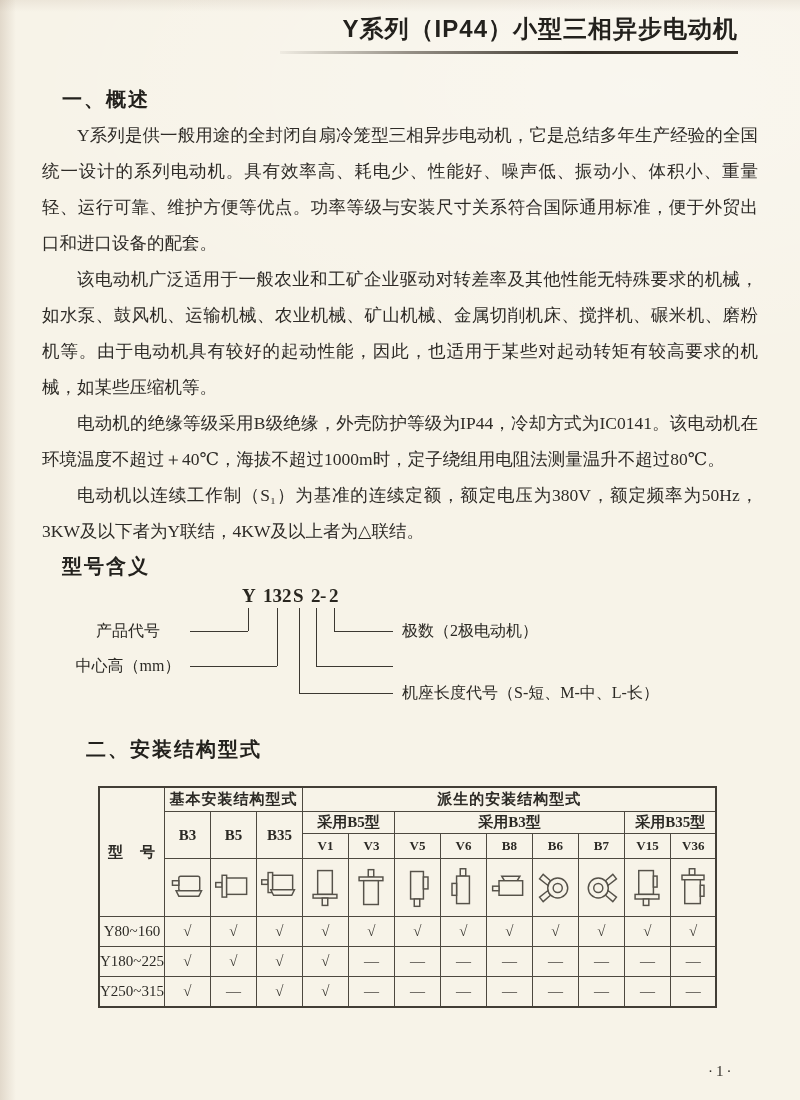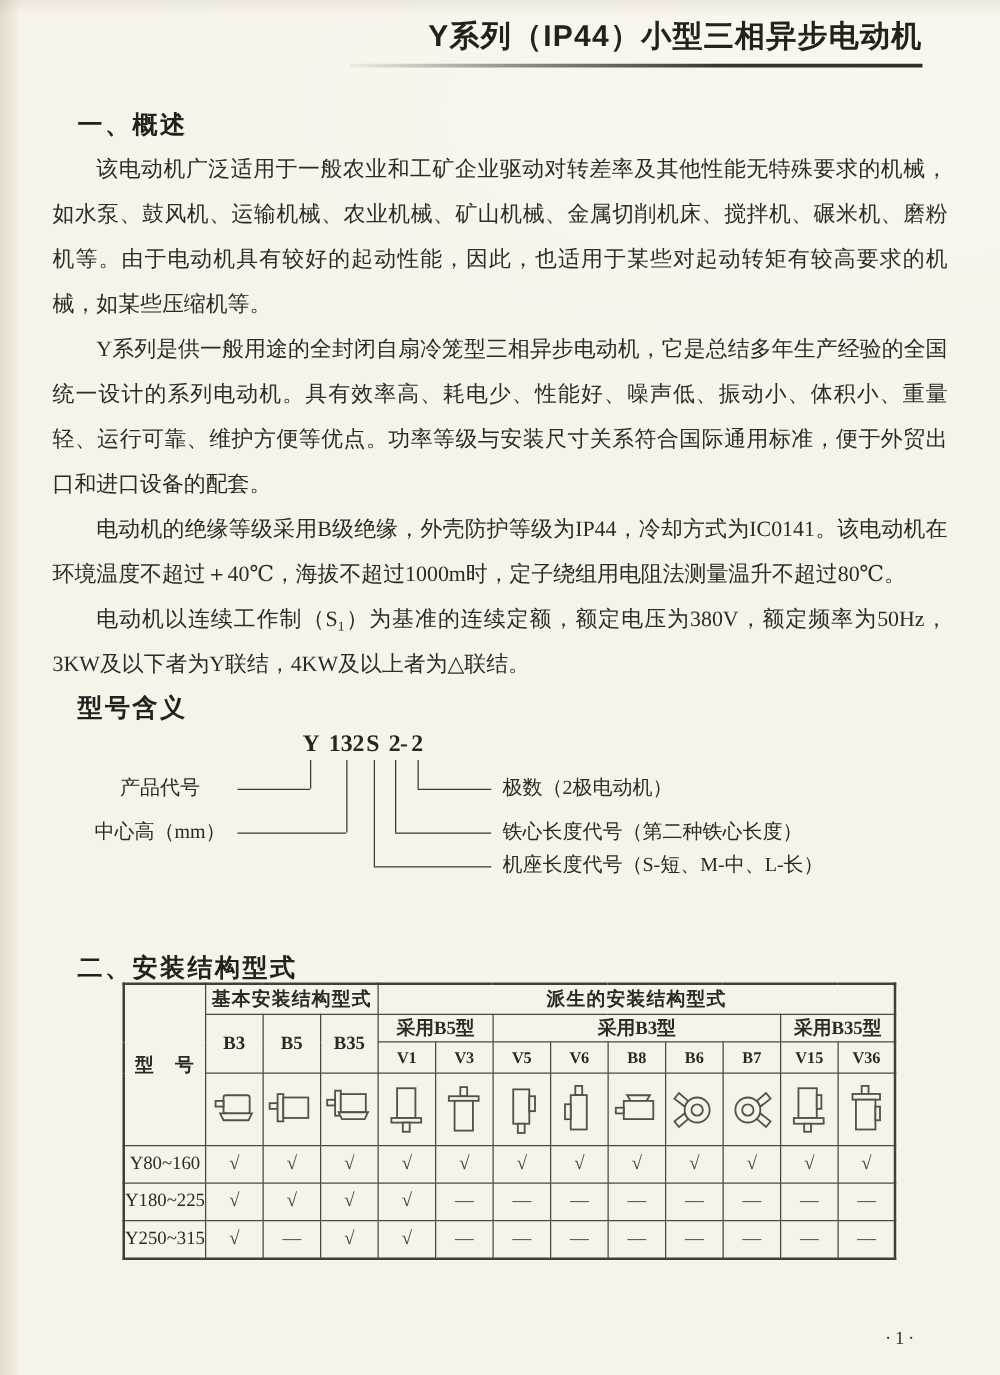--- a/index.html
+++ b/index.html
@@ -24,21 +24,21 @@
     background:linear-gradient(to right, rgba(70,62,52,0.05), rgba(70,62,52,0.55) 28%, #39332b 65%, #332d26);
   }
   .sec-heading {
     position:absolute; left:62px;
     font-family:"Liberation Sans","DejaVu Sans",sans-serif;
     font-weight:bold; font-size:20px; letter-spacing:2px; color:#23211d;
     white-space:nowrap;
   }
   #heading-overview { top:86px; }
   #heading-model   { top:553px; }
-  #heading-install { top:761px; }
+  #heading-install { top:736px;margin-left:24px; }
   .body-text {
     position:absolute; left:42px; top:117px; width:716px;
     font-size:17.5px; line-height:36px; text-align:justify; color:#2e2b27;
   }
   .body-text p { margin:0; text-indent:2em; }
 
   
   .model-diagram { position:absolute; left:0; top:583px; width:800px; height:140px; }
   .code-part {
     position:absolute; top:2px; font-size:19px; font-weight:bold; color:#29261f;
@@ -81,22 +81,22 @@
 </head>
 <body>
 
 <div class="page">
 
   <div class="doc-title">Y系列（IP44）小型三相异步电动机</div>
   <div class="title-rule"></div>
 
   <div class="sec-heading" id="heading-overview">一、概述</div>
   <div class="body-text">
+    <p>Y系列是供一般用途的全封闭自扇冷笼型三相异步电动机，它是总结多年生产经验的全国统一设计的系列电动机。具有效率高、耗电少、性能好、噪声低、振动小、体积小、重量轻、运行可靠、维护方便等优点。功率等级与安装尺寸关系符合国际通用标准，便于外贸出口和进口设备的配套。</p>
     <p>该电动机广泛适用于一般农业和工矿企业驱动对转差率及其他性能无特殊要求的机械，如水泵、鼓风机、运输机械、农业机械、矿山机械、金属切削机床、搅拌机、碾米机、磨粉机等。由于电动机具有较好的起动性能，因此，也适用于某些对起动转矩有较高要求的机械，如某些压缩机等。</p>
-    <p>Y系列是供一般用途的全封闭自扇冷笼型三相异步电动机，它是总结多年生产经验的全国统一设计的系列电动机。具有效率高、耗电少、性能好、噪声低、振动小、体积小、重量轻、运行可靠、维护方便等优点。功率等级与安装尺寸关系符合国际通用标准，便于外贸出口和进口设备的配套。</p>
     <p>电动机的绝缘等级采用B级绝缘，外壳防护等级为IP44，冷却方式为IC0141。该电动机在环境温度不超过＋40℃，海拔不超过1000m时，定子绕组用电阻法测量温升不超过80℃。</p>
     <p>电动机以连续工作制（S₁）为基准的连续定额，额定电压为380V，额定频率为50Hz，3KW及以下者为Y联结，4KW及以上者为△联结。</p>
   </div>
 
   <div class="sec-heading" id="heading-model">型号含义</div>
 
   <div class="model-diagram">
     <span class="code-part" style="left:242px;">Y</span>
     <span class="code-part" style="left:263px;">132</span>
     <span class="code-part" style="left:293px;">S</span>
@@ -112,21 +112,20 @@
 
     <div class="dline h" style="left:190px; top:48px;  width:58px;"></div>
     <div class="dline h" style="left:190px; top:83px;  width:87px;"></div>
     <div class="dline h" style="left:334px; top:48px;  width:59px;"></div>
     <div class="dline h" style="left:316px; top:83px;  width:77px;"></div>
     <div class="dline h" style="left:299px; top:110px; width:94px;"></div>
 
     <div class="dlabel left" style="left:70px; width:116px; top:39px;">产品代号</div>
     <div class="dlabel left" style="left:70px; width:116px; top:74px;">中心高（mm）</div>
     <div class="dlabel" style="left:402px; top:39px;">极数（2极电动机）</div>
-    <div class="dlabel" style="left:402px; top:74px;">铁心长度代号（第二种铁心长度）</div>
     <div class="dlabel" style="left:402px; top:101px;">机座长度代号（S-短、M-中、L-长）</div>
   </div>
 
   <div class="sec-heading" id="heading-install">二、安装结构型式</div>
 
   <table class="install-table">
     <colgroup>
       <col style="width:64px;">
       <col style="width:46px;">
         <col style="width:46px;">

